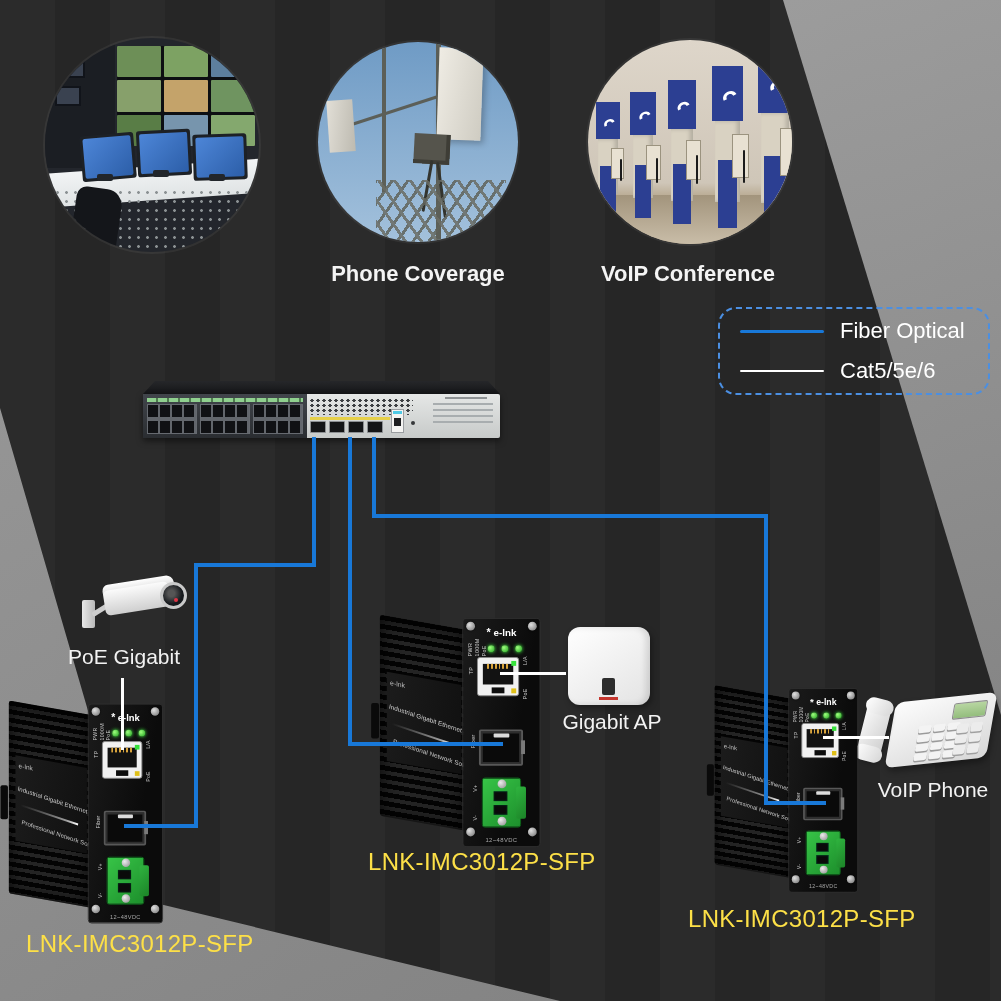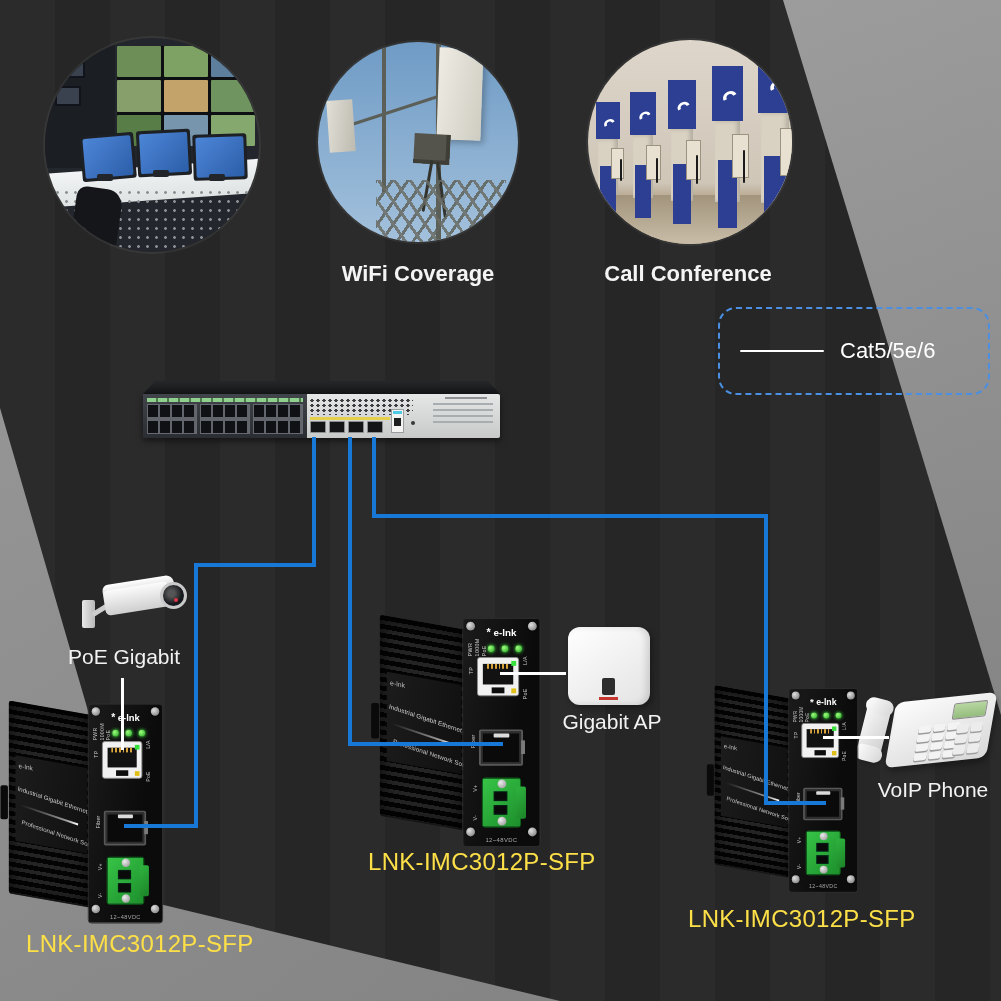--- a/index.html
+++ b/index.html
@@ -253,21 +253,21 @@
     <div class="mast" style="left:64px;top:0;width:4px;height:150px;"></div>
     <div class="mast" style="left:118px;top:0;width:5px;height:200px;"></div>
     <div class="mast" style="left:20px;top:66px;width:120px;height:3px;transform:rotate(-18deg);"></div>
     <div class="panel"></div>
     <div class="panel2"></div>
     <div class="box"></div>
     <div class="cable" style="left:108px;top:118px;height:52px;transform:rotate(10deg);"></div>
     <div class="cable" style="left:122px;top:120px;height:56px;transform:rotate(-8deg);"></div>
     <div class="truss"></div>
   </figure>
-  <div class="caption" style="left:268px;top:261px;">WiFi Coverage</div>
+  <div class="caption" style="left:268px;top:261px;">Phone Coverage</div>
 
   <figure class="circle c3" style="margin:0;">
     <div class="floor"></div>
     <div class="kiosk" style="left:8px;top:62px;width:24px;height:110px;">
       <div class="sign">
           <svg width="14" height="10" viewBox="0 0 20 14" style="transform:rotate(-28deg);">
             <path d="M2,12 C2,3 18,3 18,12 L14,12 C14,7 6,7 6,12 Z" fill="#fff"></path>
           </svg>
         </div>
       <div class="col"></div>
@@ -312,23 +312,27 @@
       <div class="sign">
           <svg width="19" height="14" viewBox="0 0 20 14" style="transform:rotate(-28deg);">
             <path d="M2,12 C2,3 18,3 18,12 L14,12 C14,7 6,7 6,12 Z" fill="#fff"></path>
           </svg>
         </div>
       <div class="col"></div>
         <div class="door"></div>
         <div class="box"></div>
     </div>
   </figure>
-  <div class="caption" style="left:538px;top:261px;">Call Conference</div>
+  <div class="caption" style="left:538px;top:261px;">VoIP Conference</div>
 
   <div class="legend">
+    <div class="legend-row">
+      <span class="legend-line fiber"></span>
+      <span class="legend-label">Fiber Optical</span>
+    </div>
     <div class="legend-row">
       <span class="legend-line copper" style="height:2px;"></span>
       <span class="legend-label">Cat5/5e/6</span>
     </div>
   </div>
 
   <div class="switch">
     <div class="sw-top"></div>
     <div class="sw-body">
       <div class="sw-ports">

